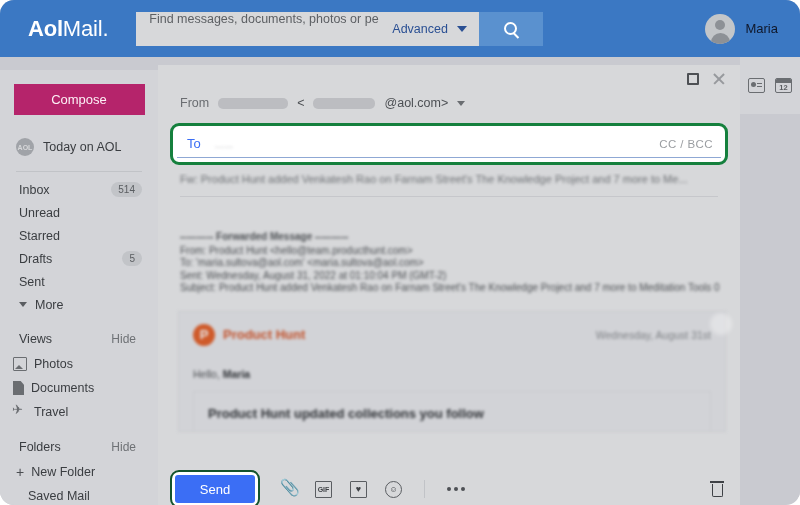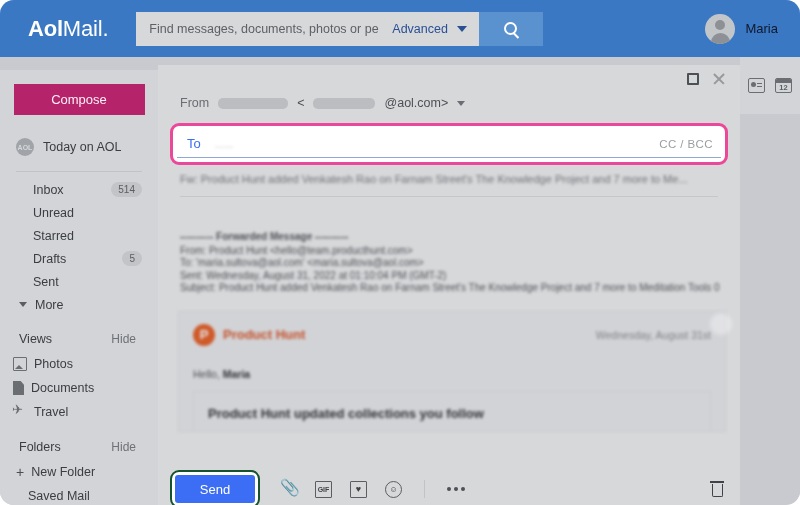--- a/index.html
+++ b/index.html
@@ -36,21 +36,21 @@
   .brand .b2 { font-weight: normal; }
 
   .searchwrap {
     margin-left: 28px;
     display: flex; align-items: center;
     height: 34px;
   }
   .searchbox {
     width: 252px; height: 34px;
     background: #d7d8da;
-    display: flex; align-items: center;
+    display: flex; align-items: flex-start;
     padding-left: 13px;
   }
   .searchbox .ph {
     font-size: 12.5px; color: #5d6064;
     white-space: nowrap; overflow: hidden;
   }
   .advanced {
     height: 34px; background: #d7d8da;
     display: flex; align-items: center; gap: 9px;
     padding: 0 12px 0 4px;
@@ -126,21 +126,21 @@
     font-size: 7px; font-weight: bold;
     display: flex; align-items: center; justify-content: center;
   }
   .today .lbl { font-size: 12.5px; color: #3a3d41; }
   .divider {
     height: 1px; background: #c1c3c7;
     margin: 3px 16px 6px 16px;
   }
   .navitem {
     display: flex; align-items: center;
-    height: 23px; padding: 0 16px 0 33px;
+    height: 23px; padding: 0 16px 0 19px;
     font-size: 12.5px; color: #3a3d41;
   }
   .navitem .grow { flex: 1; }
   .badge {
     background: #c2c4c8; color: #5a5d61;
     font-size: 10px; border-radius: 9px;
     padding: 2px 7px;
   }
   .more {
     display: flex; align-items: center; gap: 8px;
@@ -279,21 +279,21 @@
   .fromcaret {
     width: 0; height: 0;
     border-left: 4.5px solid transparent;
     border-right: 4.5px solid transparent;
     border-top: 5.5px solid #6a6d71;
   }
 
   
   .to-highlight {
     margin: 4px 12px 0 12px;
-    border: 3px solid #ec4899;
+    border: 3px solid #15803d;
     border-radius: 9px;
     background: #ffffff;
     padding: 4px;
   }
   .torow {
     display: flex; align-items: center;
     height: 28px;
     border-bottom: 1.4px solid #8fa8d4;
     padding: 0 8px 0 10px;
   }

